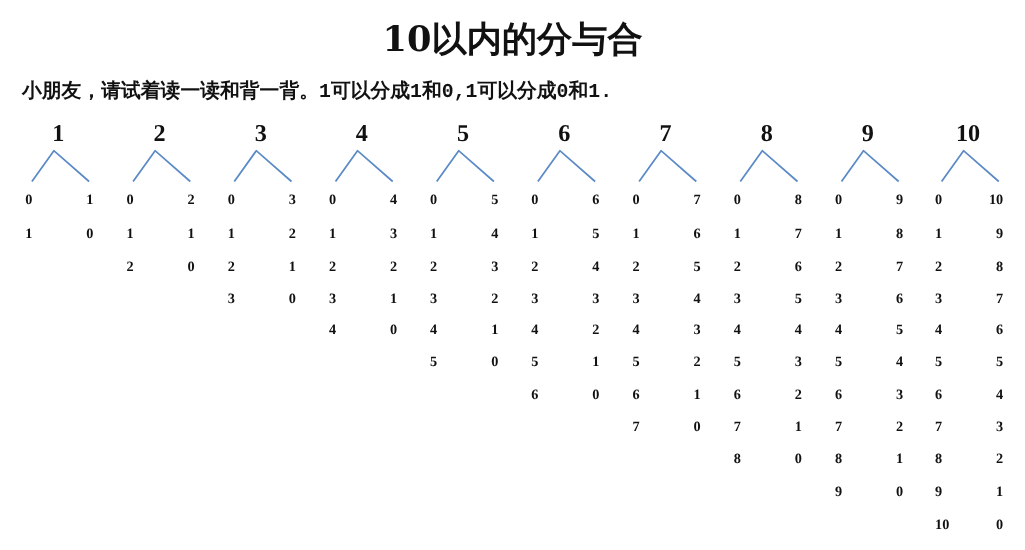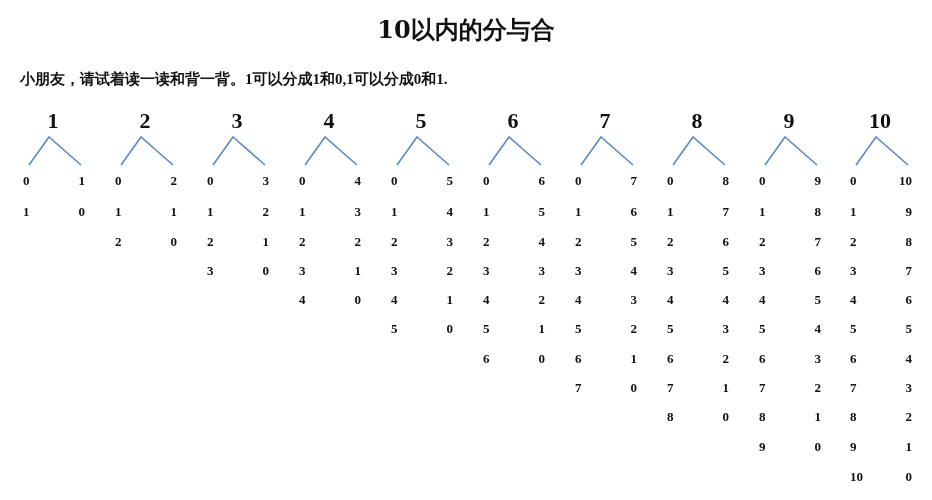--- a/index.html
+++ b/index.html
@@ -1,21 +1,21 @@
 <!DOCTYPE html>
 <html><head>
 <meta charset="utf-8">
 <style>
   html, body { margin:0; padding:0; background:#ffffff; }
   body { width:932px; height:500px; position:relative; overflow:hidden;
          font-family: "DejaVu Serif", "Liberation Serif", serif; color:#111; }
   .title { position:absolute; left:0; width:932px; top:14px; text-align:center;
-           font-size:24px; font-weight:bold; font-family:"DejaVu Serif", serif; }
-  .instr { position:absolute; left:20px; top:70px; font-size:15px; font-weight:bold;
-           font-family:Liberation Serif, serif; white-space:nowrap; }
+           font-size:32px; font-weight:bold; font-family:"DejaVu Serif", serif; }
+  .instr { position:absolute; left:20px; top:70px; font-size:18px; font-weight:bold;
+           font-family:Liberation Mono, monospace; white-space:nowrap; }
   .group { position:absolute; top:108px; width:92px; height:392px; }
   .total { position:absolute; top:0; left:0; width:60px; text-align:center;
            font-size:22px; font-weight:bold; font-family:"Liberation Serif", serif; }
   .tri { position:absolute; top:28px; left:0; }
   .row { position:absolute; left:0; width:92px; height:20px; font-size:13px; font-weight:bold;
          font-family:"Liberation Serif", serif; }
   .row .l { position:absolute; left:0; width:20px; text-align:left; }
   .row .r { position:absolute; left:40px; width:22px; text-align:right; }
 </style>
 </head>

